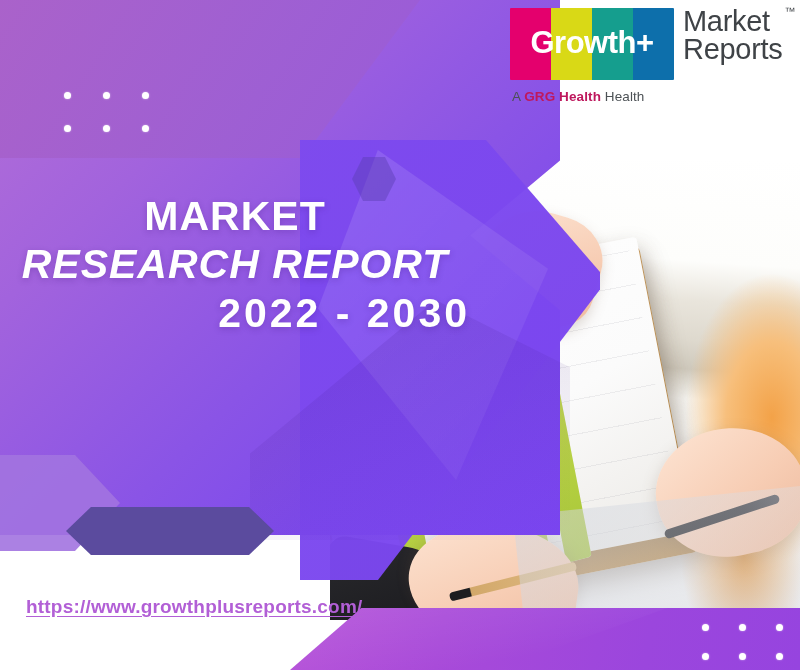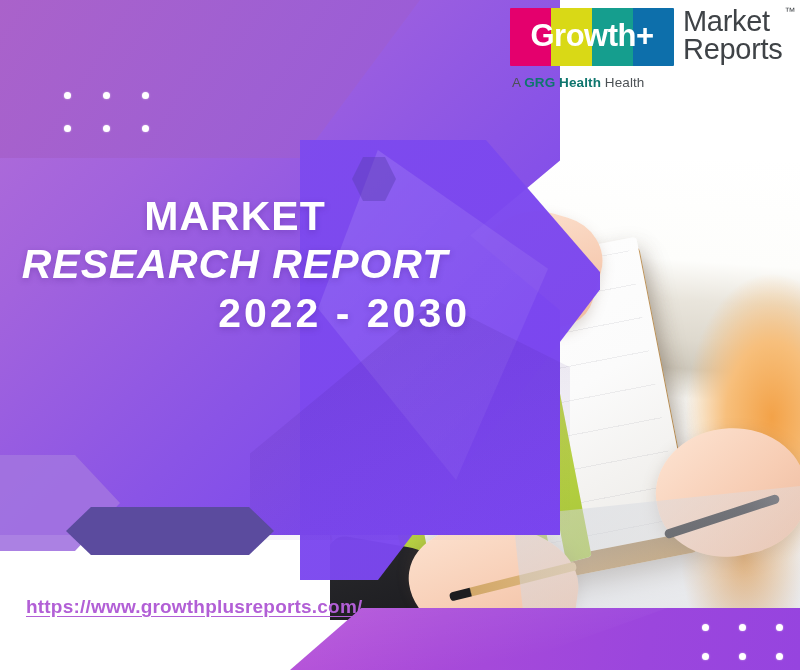--- a/index.html
+++ b/index.html
@@ -245,21 +245,21 @@
     right:14px; top:8px;
     width:276px;
     display:flex;
     flex-direction:column;
     align-items:flex-start;
   }
   .logo-row{ display:flex; align-items:flex-start; }
   .logo-mark{
     position:relative;
     display:flex;
-    height:58px;
+    height:72px;
     width:164px;
     border-radius:1px;
     overflow:hidden;
   }
   .logo-mark .band{ flex:1 1 auto; height:100%; }
   .logo-word{
     position:absolute; inset:0;
     display:flex; align-items:center; justify-content:center;
     color:#ffffff;
     font-size:31px;
@@ -286,21 +286,21 @@
     color:#3f4347;
   }
   .logo-tagline{
     margin-top:9px;
     margin-left:2px;
     font-size:13.5px;
     color:#4c5155;
     letter-spacing:.1px;
     white-space:nowrap;
   }
-  .logo-tagline b{ font-weight:700; color:#0f766e; }
+  .logo-tagline b{ font-weight:700; color:#be185d; }
   .tag-pre,.tag-post{ font-weight:400; }
 </style>
 </head>
 <body>
 
 <div id="cover">
 
   <div class="photo-layer">
     <div class="photo"></div>
     <div class="clipboard-wood"></div>

